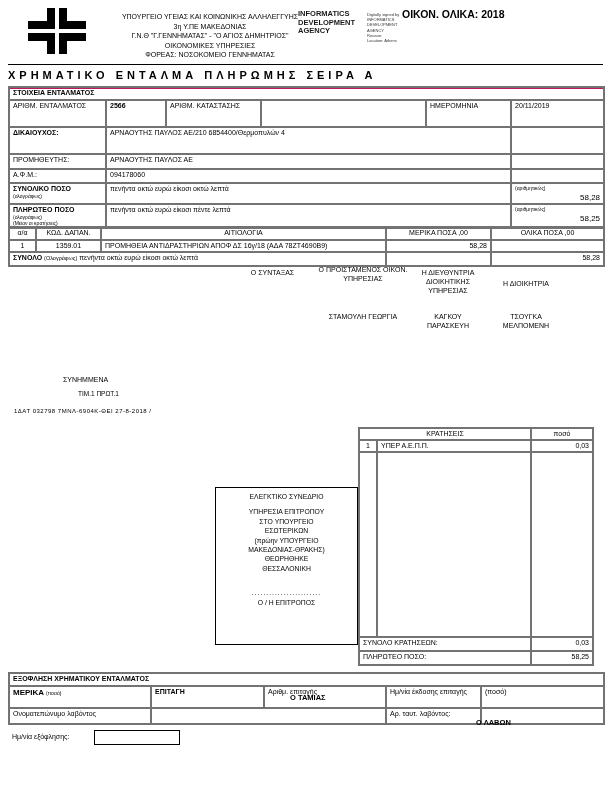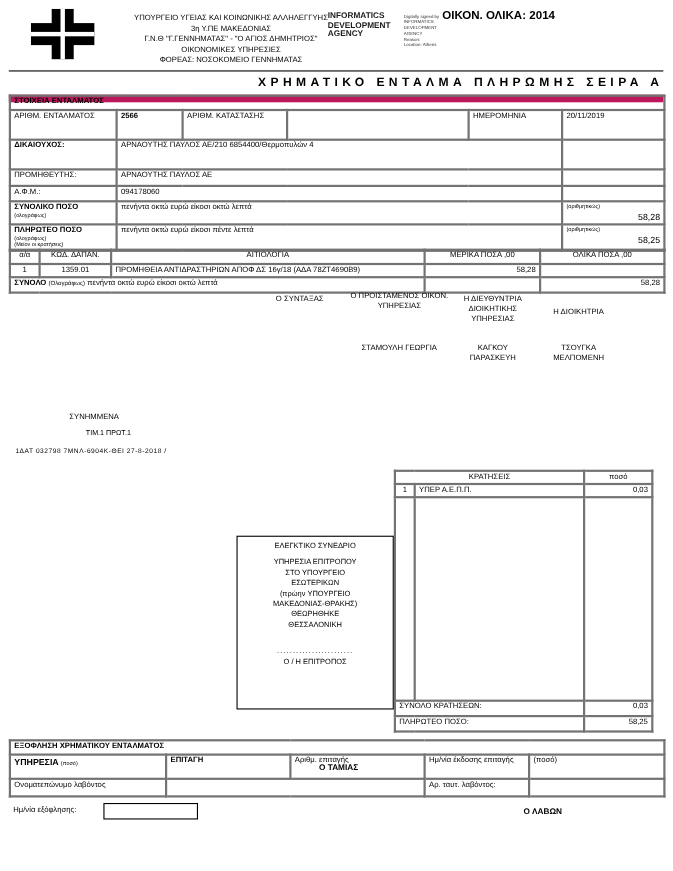--- a/index.html
+++ b/index.html
@@ -14,22 +14,22 @@
 
   
   .logo{left:28px;top:8px;width:58px;height:46px}
   .ministry{left:92px;top:12px;width:236px;text-align:center;font-size:7px;line-height:9.6px}
   .stamp{left:298px;top:10px;width:104px;display:flex;gap:12px}
   .stamp-big{width:58px;font-size:7.5px;font-weight:bold;line-height:8.5px;color:#1a1a1a}
   .stamp-small{width:43px;font-size:4px;line-height:5.2px;color:#333;padding-top:2px}
   .ada{left:402px;top:8px;width:206px;font-size:10.5px;font-weight:bold}
   .ada>div{margin-bottom:5px;white-space:nowrap}
 
-  .title-bar{left:8px;top:64px;width:595px;border-top:1px solid #000;border-bottom:7px solid #be185d;
-             text-align:right;font-weight:bold;font-size:11px;letter-spacing:4px;
+  .title-bar{left:8px;top:64px;width:595px;border-top:1px solid #000;border-bottom:3px solid #be185d;
+             text-align:left;font-weight:bold;font-size:11px;letter-spacing:4px;
              padding:4px 0 5px;white-space:nowrap}
 
   
   table.t{position:absolute;border-collapse:collapse;table-layout:fixed;width:595px;left:8px}
   table.t td{border:2px solid #737373;vertical-align:top;padding:1px 3px;font-size:7px;overflow:hidden}
   #detailsTable{top:86px}
   #expTable{top:226px}
   #dedTable{left:358px;top:427px;width:234px}
   #payTable{top:672px}
   .rh13{height:13px}.rh27{height:27px}.rh15{height:15px}.rh14{height:14px}
@@ -77,21 +77,21 @@
       <div>INFORMATICS</div>
       <div>DEVELOPMENT AGENCY</div>
       <div>Reason:</div>
       <div>Location: Athens</div>
     </div>
   </div>
 
   <div class="abs ada">
     <div>
       <span>ΟΙΚΟΝ. ΟΛΙΚΑ:</span>
-      <span>2014</span>
+      <span>2018</span>
     </div>
   </div>
 
   <div class="abs title-bar">ΧΡΗΜΑΤΙΚΟ ΕΝΤΑΛΜΑ ΠΛΗΡΩΜΗΣ ΣΕΙΡΑ Α</div>
 
   <table class="t" id="detailsTable">
     <colgroup>
         <col style="width:97px">
         <col style="width:60px">
         <col style="width:95px">
@@ -255,35 +255,35 @@
         <col style="width:122px">
         <col style="width:95px">
         <col style="width:123px">
       </colgroup>
     <tbody>
         <tr class="rh13">
       <td colspan="5" class="b f75">ΕΞΟΦΛΗΣΗ ΧΡΗΜΑΤΙΚΟΥ ΕΝΤΑΛΜΑΤΟΣ</td>
     </tr>
     <tr class="rh22">
       <td>
-        <span class="b f8">ΥΠΗΡΕΣΙΑ</span>
+        <span class="b f8">ΜΕΡΙΚΑ</span>
         <span class="f5">(ποσό)</span>
       </td>
       <td class="b f8">ΕΠΙΤΑΓΗ</td>
       <td class="f55">Αριθμ. επιταγής</td>
       <td class="f55">Ημ/νία έκδοσης επιταγής</td>
       <td class="f55">(ποσό)</td>
     </tr>
     <tr class="rh16">
       <td class="f6">Ονοματεπώνυμο λαβόντος</td>
       <td colspan="2"></td>
       <td class="f6">Αρ. ταυτ. λαβόντος:</td>
       <td></td>
     </tr>
   </tbody>
     </table>
 
   <div class="abs f7" style="left:12px;top:733px">Ημ/νία εξόφλησης:</div>
   <div class="abs" style="left:94px;top:730px;width:84px;height:13px;border:1px solid #000"></div>
   <div class="abs b f75" style="left:290px;top:693px">Ο ΤΑΜΙΑΣ</div>
-  <div class="abs b f75" style="left:476px;top:733px">Ο ΛΑΒΩΝ</div>
+  <div class="abs b f75" style="left:476px;top:718px">Ο ΛΑΒΩΝ</div>
 
 </div>
 
 </body></html>

